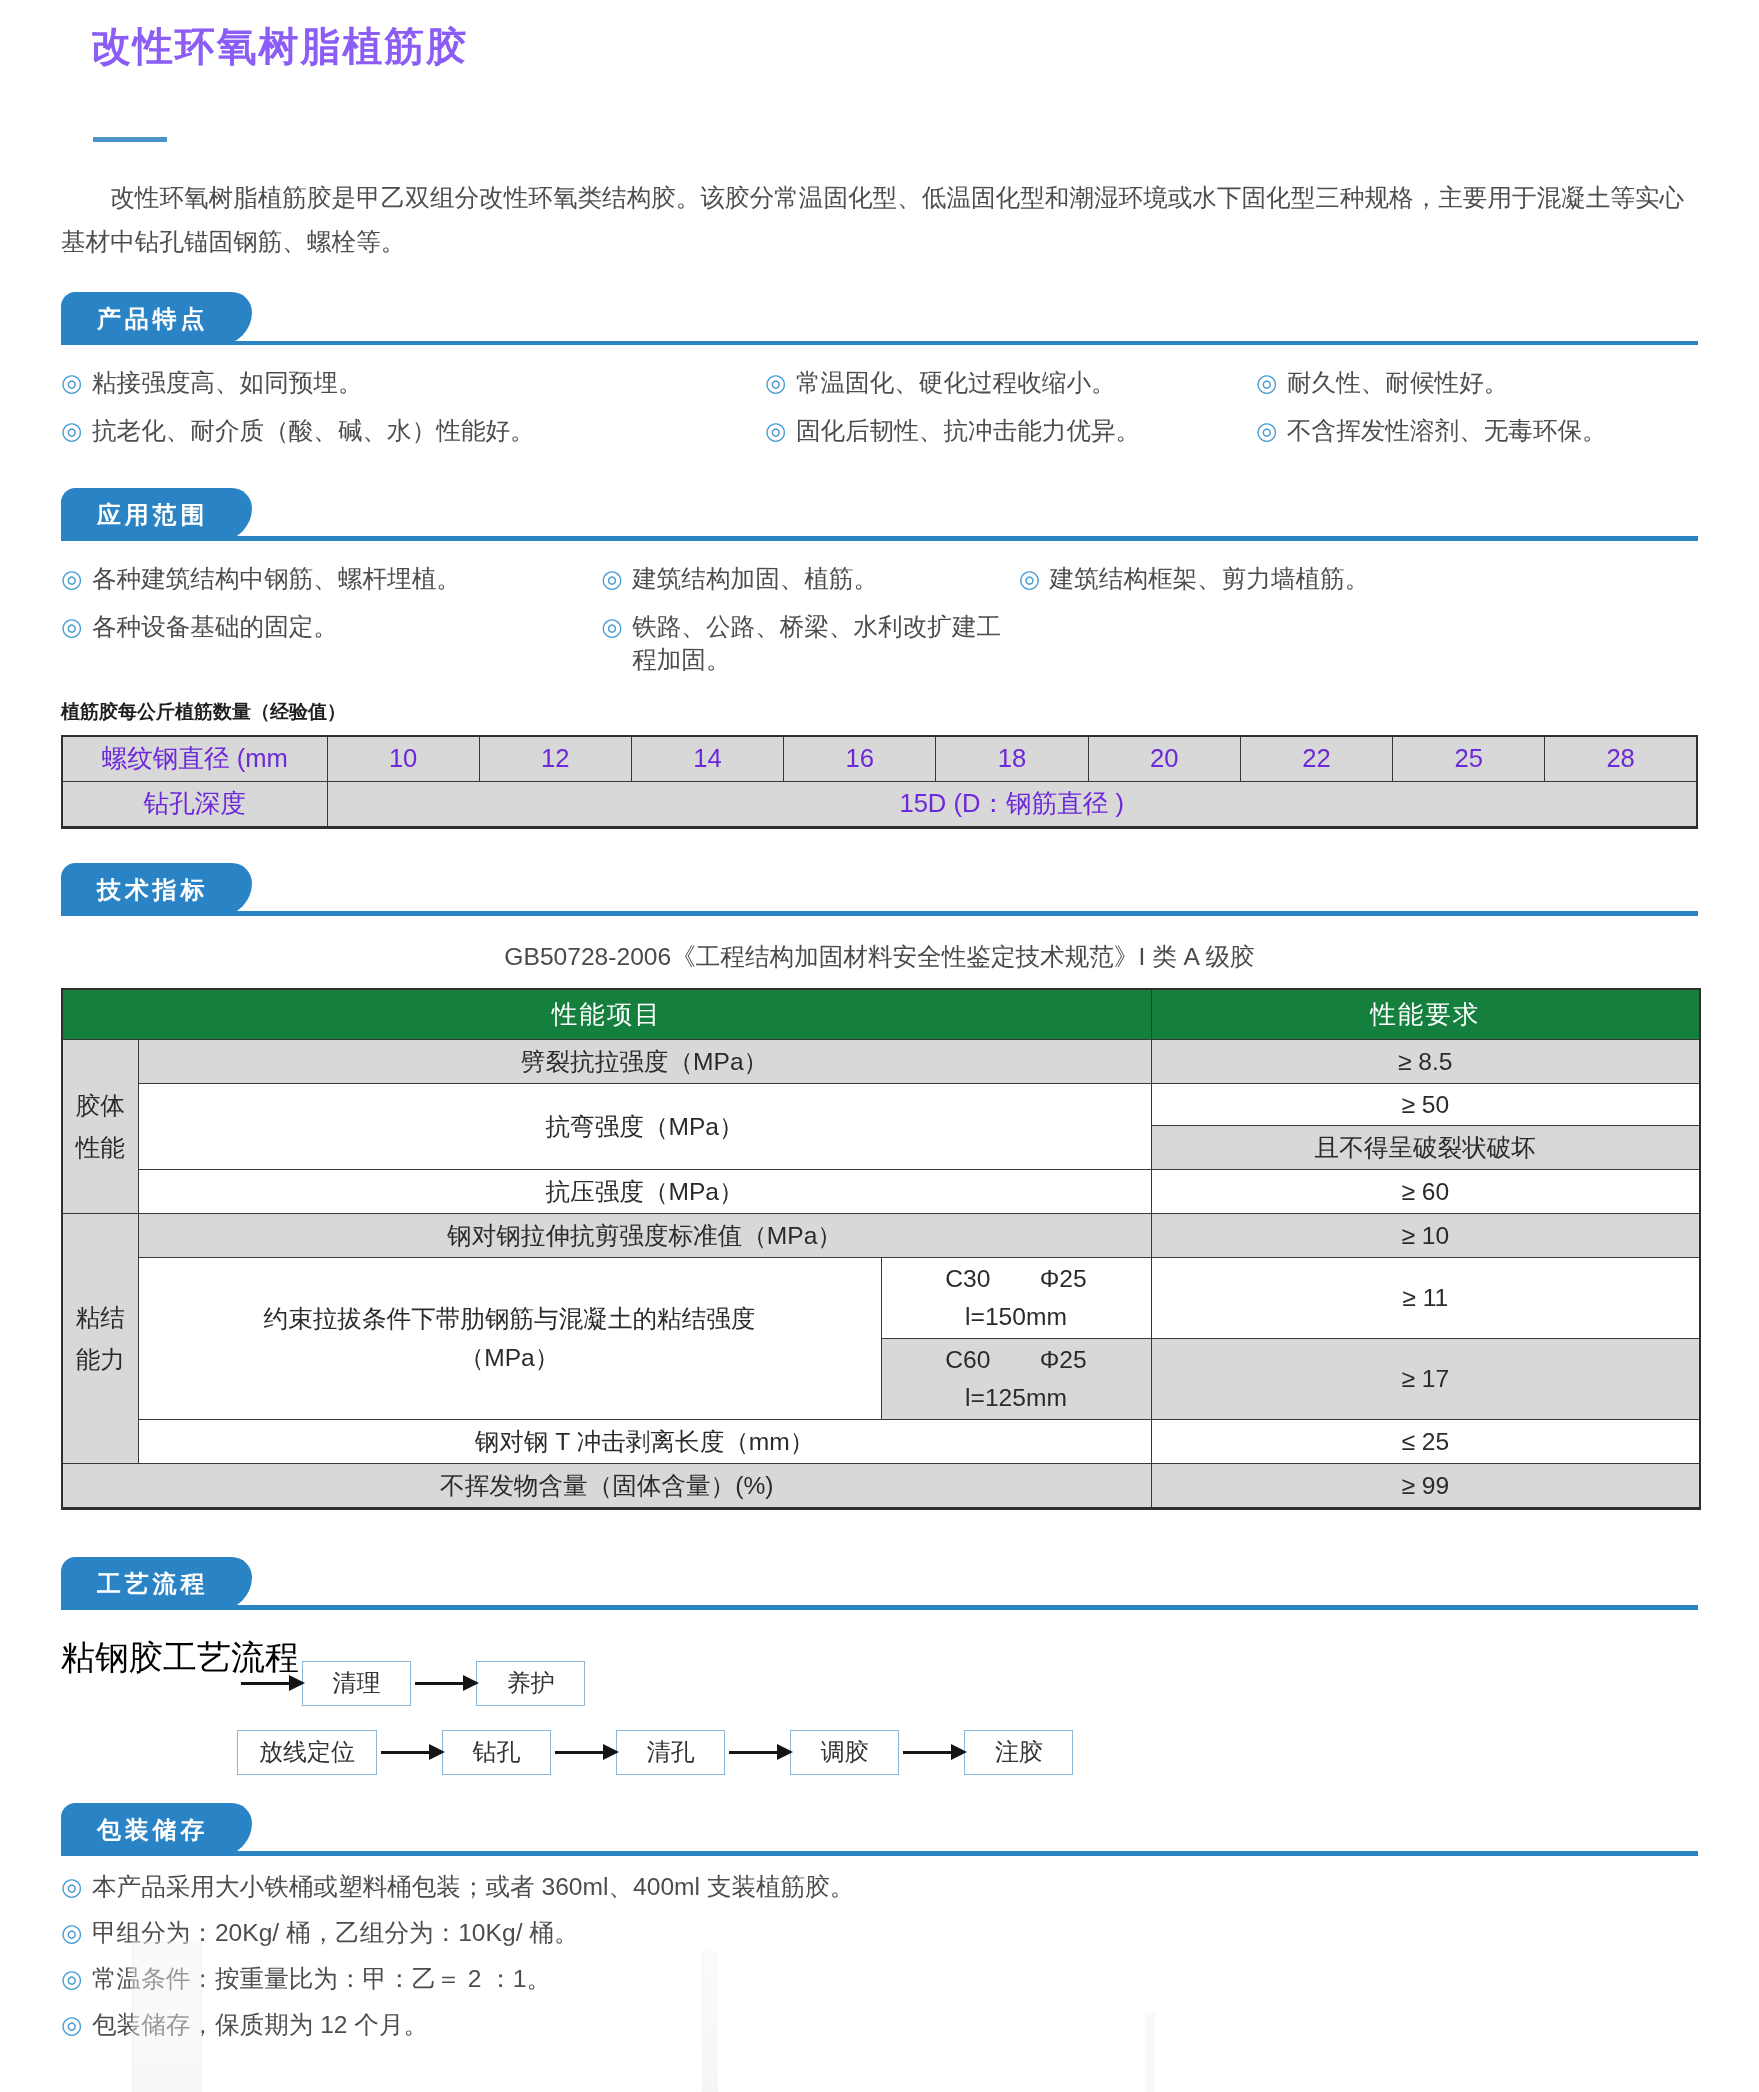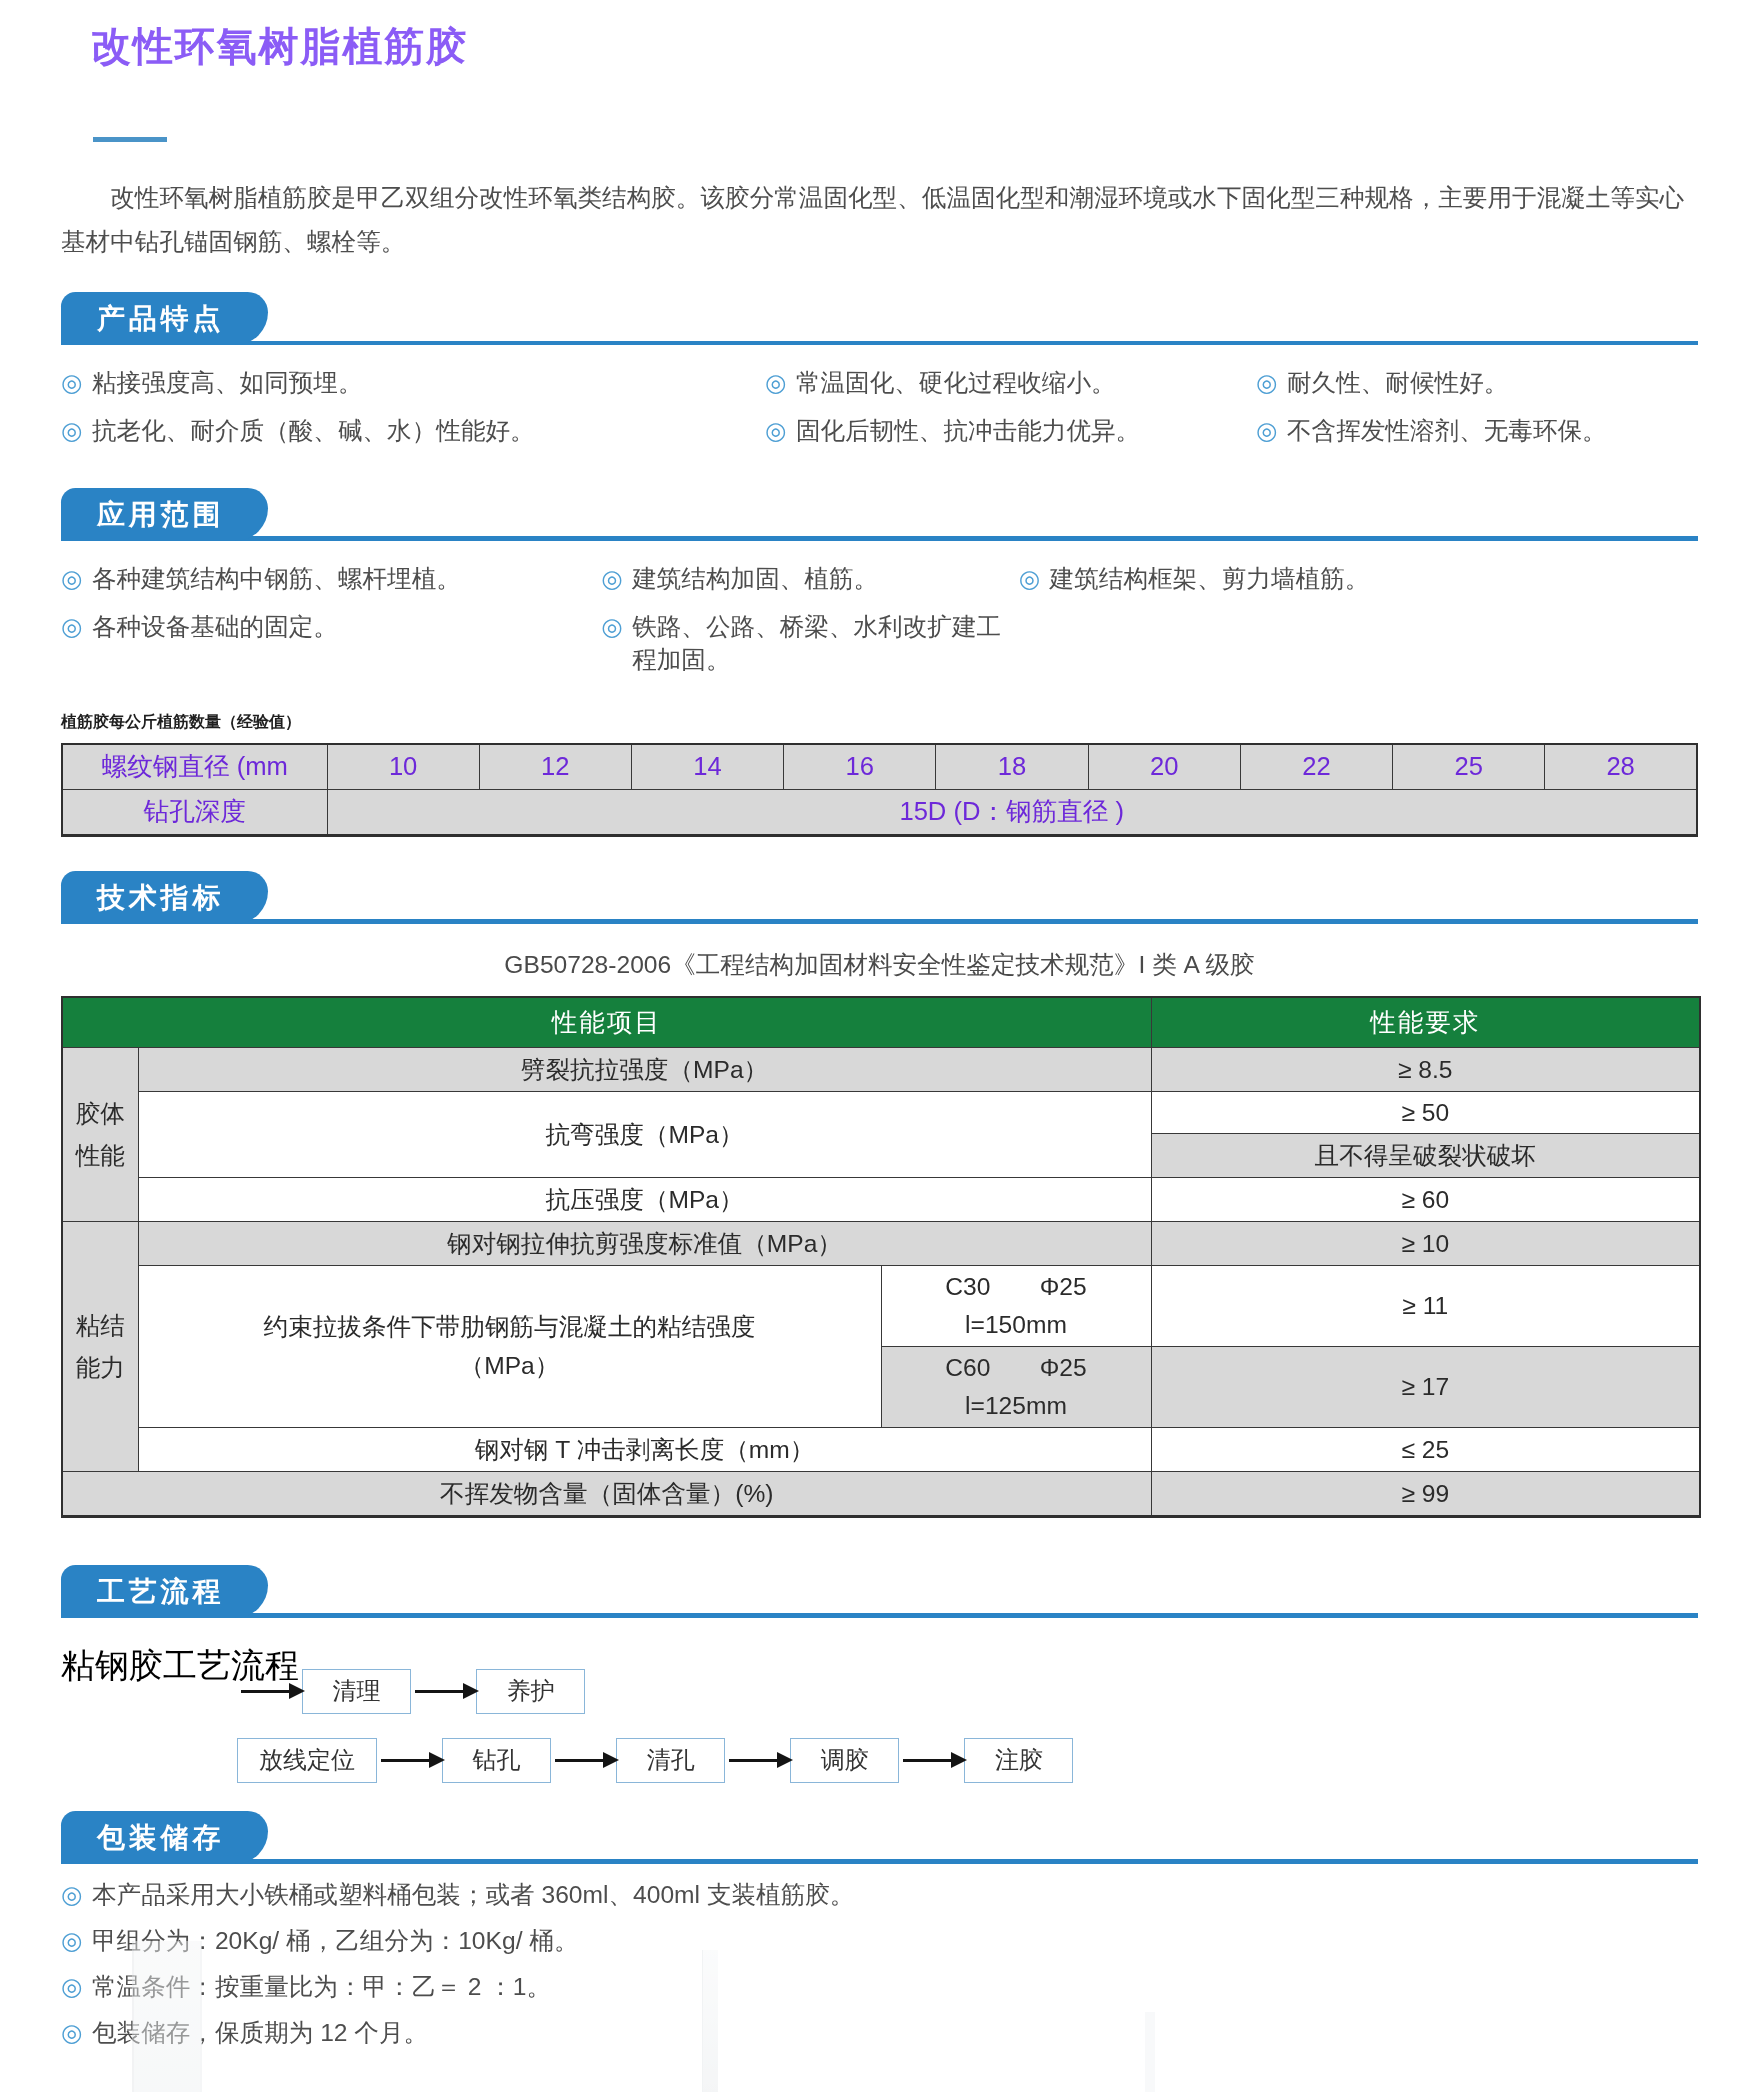--- a/index.html
+++ b/index.html
@@ -17,37 +17,37 @@
   .intro{
     margin:34px 0 0 0; font-size:24.6px; line-height:1.8; text-indent:2em; color:#4d4d4d;
   }
   
   .section-head{ position:relative; height:53px; }
   .section-head::after{
     content:""; position:absolute; left:0; right:0; bottom:0; height:4.7px; background:#2a83c5;
   }
   .badge{
     position:absolute; left:0; bottom:0; height:53px; line-height:53px;
-    background:#2a83c5; color:#ffffff; font-size:28px; font-weight:bold;
+    background:#2a83c5; color:#ffffff; font-size:24px; font-weight:bold;
     letter-spacing:3.8px; padding:0 44px 0 36px; border-radius:15px 21px 34px 0;
     z-index:2;
   }
   .mt-features{ margin-top:28px; }
   .mt-apps{ margin-top:40px; }
   .mt-tech{ margin-top:34px; }
   .mt-process{ margin-top:47px; }
   .mt-pack{ margin-top:28px; }
   
   .tri-grid{ display:grid; margin-top:21px; row-gap:15px; font-size:24.6px; line-height:1.35; }
   .grid-features{ grid-template-columns:43% 30% 27%; }
   .grid-apps{ grid-template-columns:33% 25.5% 41.5%; }
   .li{ display:flex; align-items:baseline; gap:9.5px; }
   .bullet{ color:#4e9fd4; font-size:24.6px; flex:none; }
   
-  .tbl-title{ margin-top:36px; font-size:16px; font-weight:bold; color:#1f1f1f; }
+  .tbl-title{ margin-top:23px; font-size:19px; font-weight:bold; color:#1f1f1f; }
   table{ border-collapse:collapse; table-layout:fixed; }
   .rebar{ width:1637px; margin-top:9.5px; font-size:25.6px; color:#6d28d9;
           border:2.8px solid #2f2f2f; border-bottom-width:3.8px; }
   .rebar td{ border:1.9px solid #383838; text-align:center; height:44px; padding:0 3.8px; }
   .gray{ background:#d8d8d8; }
   
   .standard-line{ margin-top:24.6px; text-align:center; font-size:24.6px; color:#4a4a4a; }
   .spec{ width:1637px; margin-top:15px; font-size:24.6px; color:#2b2b2b;
          border:2.8px solid #2f2f2f; border-bottom-width:3.8px; }
   .spec td,.spec th{ border:1.9px solid #383838; text-align:center; vertical-align:middle; padding:1.9px 9.5px; }

